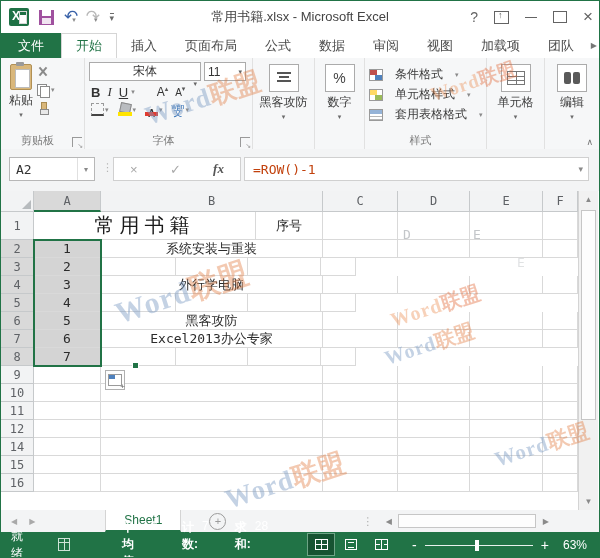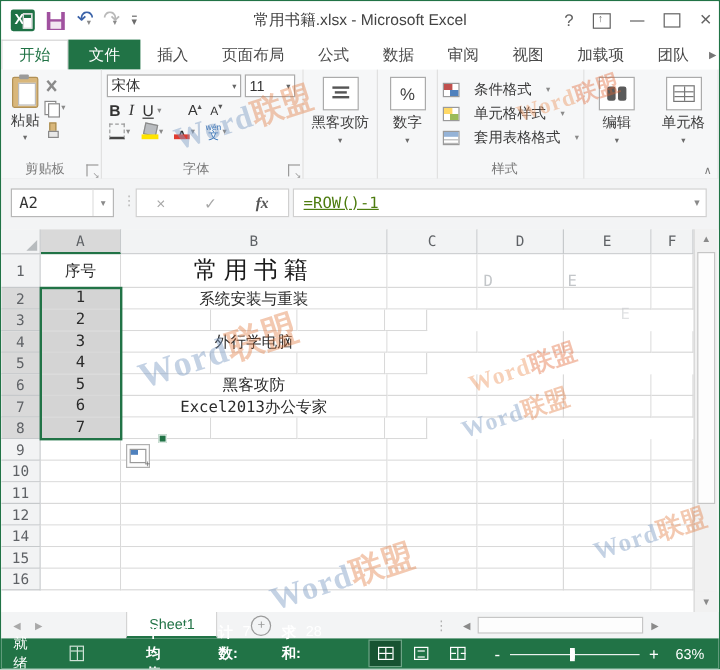--- a/index.html
+++ b/index.html
@@ -107,21 +107,21 @@
   .formulabar{position:absolute;left:0;top:148px;width:100%;height:42px;background:#f3f4f5;border-bottom:1px solid #c9c9c9;}
   .namebox{position:absolute;left:8px;top:8px;width:86px;height:24px;background:#fff;border:1px solid #b7b7b7;box-sizing:border-box;display:flex;align-items:center;}
   .namebox .nb-text{flex:1;padding-left:6px;font:13px "DejaVu Sans Mono",monospace;color:#333;}
   .namebox .nb-drop{width:16px;text-align:center;color:#8a8a8a;font-size:8px;border-left:1px solid #e0e0e0;align-self:stretch;display:flex;align-items:center;justify-content:center;}
   .fb-sep{position:absolute;left:101px;top:12px;color:#b5b5b5;font-size:11px;}
   .fxbox{position:absolute;left:112px;top:8px;width:128px;height:24px;background:#fff;border:1px solid #d0d0d0;box-sizing:border-box;display:flex;align-items:center;justify-content:space-around;}
   .fx-x{color:#a8a8a8;font-size:13px;}
   .fx-check{color:#a8a8a8;font-size:13px;}
   .fx-fx{font:italic bold 13px "Liberation Serif",serif;color:#555;}
   .formulafield{position:absolute;left:243px;top:8px;right:10px;height:24px;background:#fff;border:1px solid #d0d0d0;box-sizing:border-box;display:flex;align-items:center;}
-  .formulafield .ff-text{flex:1;padding-left:8px;font:13px "DejaVu Sans Mono",monospace;color:#4d7c0f;text-decoration:underline;}
+  .formulafield .ff-text{flex:1;padding-left:8px;font:13px "DejaVu Sans Mono",monospace;color:#c2410c;}
   .formulafield .ff-drop{color:#8a8a8a;font-size:9px;padding-right:5px;}
 
   
   .gridwrap{position:absolute;left:0;top:190px;width:598px;height:319px;background:#fff;overflow:hidden;}
   .grow{display:flex;}
   .gcell{box-sizing:border-box;flex:none;display:flex;align-items:center;justify-content:center;overflow:hidden;border-right:1px solid #d9d9d9;border-bottom:1px solid #d9d9d9;background:#fff;color:#2b2b2b;font:13px "DejaVu Sans Mono",monospace;white-space:nowrap;}
   .ghead{background:#f2f3f4;border-right:1px solid #c6c9cb;border-bottom:1px solid #c6c9cb;color:#5f6266;font:12px "DejaVu Sans Mono",monospace;}
   .corner{position:relative;}
   .corner::after{content:"";position:absolute;right:2px;bottom:2px;width:0;height:0;border-left:9px solid transparent;border-bottom:9px solid #b7bbbe;}
   .sel-colhead{background:#d9d9d9;border-bottom:2px solid #217346;}
@@ -197,22 +197,22 @@
     <div class="win-controls">
       <span class="wc">?</span>
       <span class="wc-ribbonopt"></span>
       <span class="wc-min"></span>
       <span class="wc-box"></span>
       <span class="wc wc-close">×</span>
     </div>
   </div>
 
   <div class="tabbar">
+    <div class="tab tab-file">文件</div>
     <div class="tab tab-active">开始</div>
-    <div class="tab tab-file">文件</div>
     <div class="tab">插入</div>
     <div class="tab">页面布局</div>
     <div class="tab">公式</div>
     <div class="tab">数据</div>
     <div class="tab">审阅</div>
     <div class="tab">视图</div>
     <div class="tab">加载项</div>
     <div class="tab">团队</div>
     <span class="tab-overflow">▶</span>
   </div>
@@ -238,21 +238,21 @@
             </span>
         </div>
       </div>
       <div class="rgroup-label">剪贴板</div>
       <span class="launcher"></span>
     </div>
 
     <div class="rgroup" style="width:168px;">
       <div class="fontgrp-rows">
         <div style="display:flex;gap:3px;">
-          <div class="combo" style="width:112px;">
+          <div class="combo" style="width:112px;flex-direction:column;">
               <span>宋体</span>
               <span class="cdrop">▾</span>
             </div>
           <div class="combo" style="width:42px;">
               <span>11</span>
               <span class="cdrop">▾</span>
             </div>
         </div>
         <div class="fontrow">
           <span class="fmt-b">B</span>
@@ -323,39 +323,39 @@
           </div>
         <div class="stylerow">
             <span class="ft-ic"></span>
             <span>套用表格格式</span>
             <span class="mini-drop" style="margin-left:0;">▾</span>
           </div>
       </div>
       <div class="rgroup-label">样式</div>
     </div>
 
+    <div class="rgroup" style="width:58px;">
+      <div class="bigbtn">
+        <span class="iconbox">
+            <span class="cells-ic"></span>
+          </span>
+        <span class="blabel">单元格</span>
+        <span class="bdrop">▾</span>
+      </div>
+    </div>
+
     <div class="rgroup" style="width:54px;border-right:none;">
       <div class="bigbtn">
         <span class="iconbox">
             <span class="binoc"></span>
           </span>
         <span class="blabel">编辑</span>
         <span class="bdrop">▾</span>
       </div>
     </div>
-
-    <div class="rgroup" style="width:58px;">
-      <div class="bigbtn">
-        <span class="iconbox">
-            <span class="cells-ic"></span>
-          </span>
-        <span class="blabel">单元格</span>
-        <span class="bdrop">▾</span>
-      </div>
-    </div>
     <span class="ribbon-collapse">∧</span>
   </div>
 
   <div class="formulabar">
     <div class="namebox">
       <span class="nb-text">A2</span>
       <span class="nb-drop">▾</span>
     </div>
     <span class="fb-sep">⋮</span>
     <div class="fxbox">
@@ -375,22 +375,22 @@
           <div class="gcell ghead corner" style="width: 33px; height: 21px;"></div>
           <div class="gcell ghead sel-colhead" style="width: 67px; height: 21px;">A</div>
           <div class="gcell ghead" style="width: 222px; height: 21px;">B</div>
           <div class="gcell ghead" style="width: 75px; height: 21px;">C</div>
           <div class="gcell ghead" style="width: 72px; height: 21px;">D</div>
           <div class="gcell ghead" style="width: 73px; height: 21px;">E</div>
           <div class="gcell ghead" style="width: 35px; height: 21px;">F</div>
         </div>
         <div class="grow">
           <div class="gcell ghead" style="width: 33px; height: 28px;">1</div>
+          <div class="gcell cell title-cell" style="width: 222px; height: 28px;">常用书籍</div>
           <div class="gcell cell" style="width: 67px; height: 28px;">序号</div>
-          <div class="gcell cell title-cell" style="width: 222px; height: 28px;">常用书籍</div>
           <div class="gcell cell" style="width: 75px; height: 28px;"></div>
           <div class="gcell cell" style="width: 72px; height: 28px;"></div>
           <div class="gcell cell" style="width: 73px; height: 28px;"></div>
           <div class="gcell cell" style="width: 35px; height: 28px;"></div>
         </div>
         <div class="grow">
           <div class="gcell ghead sel-rowhead" style="width: 33px; height: 18px;">2</div>
           <div class="gcell cell sel-cell" style="width: 67px; height: 18px;">1</div>
           <div class="gcell cell" style="width: 222px; height: 18px;">系统安装与重装</div>
           <div class="gcell cell" style="width: 75px; height: 18px;"></div>

